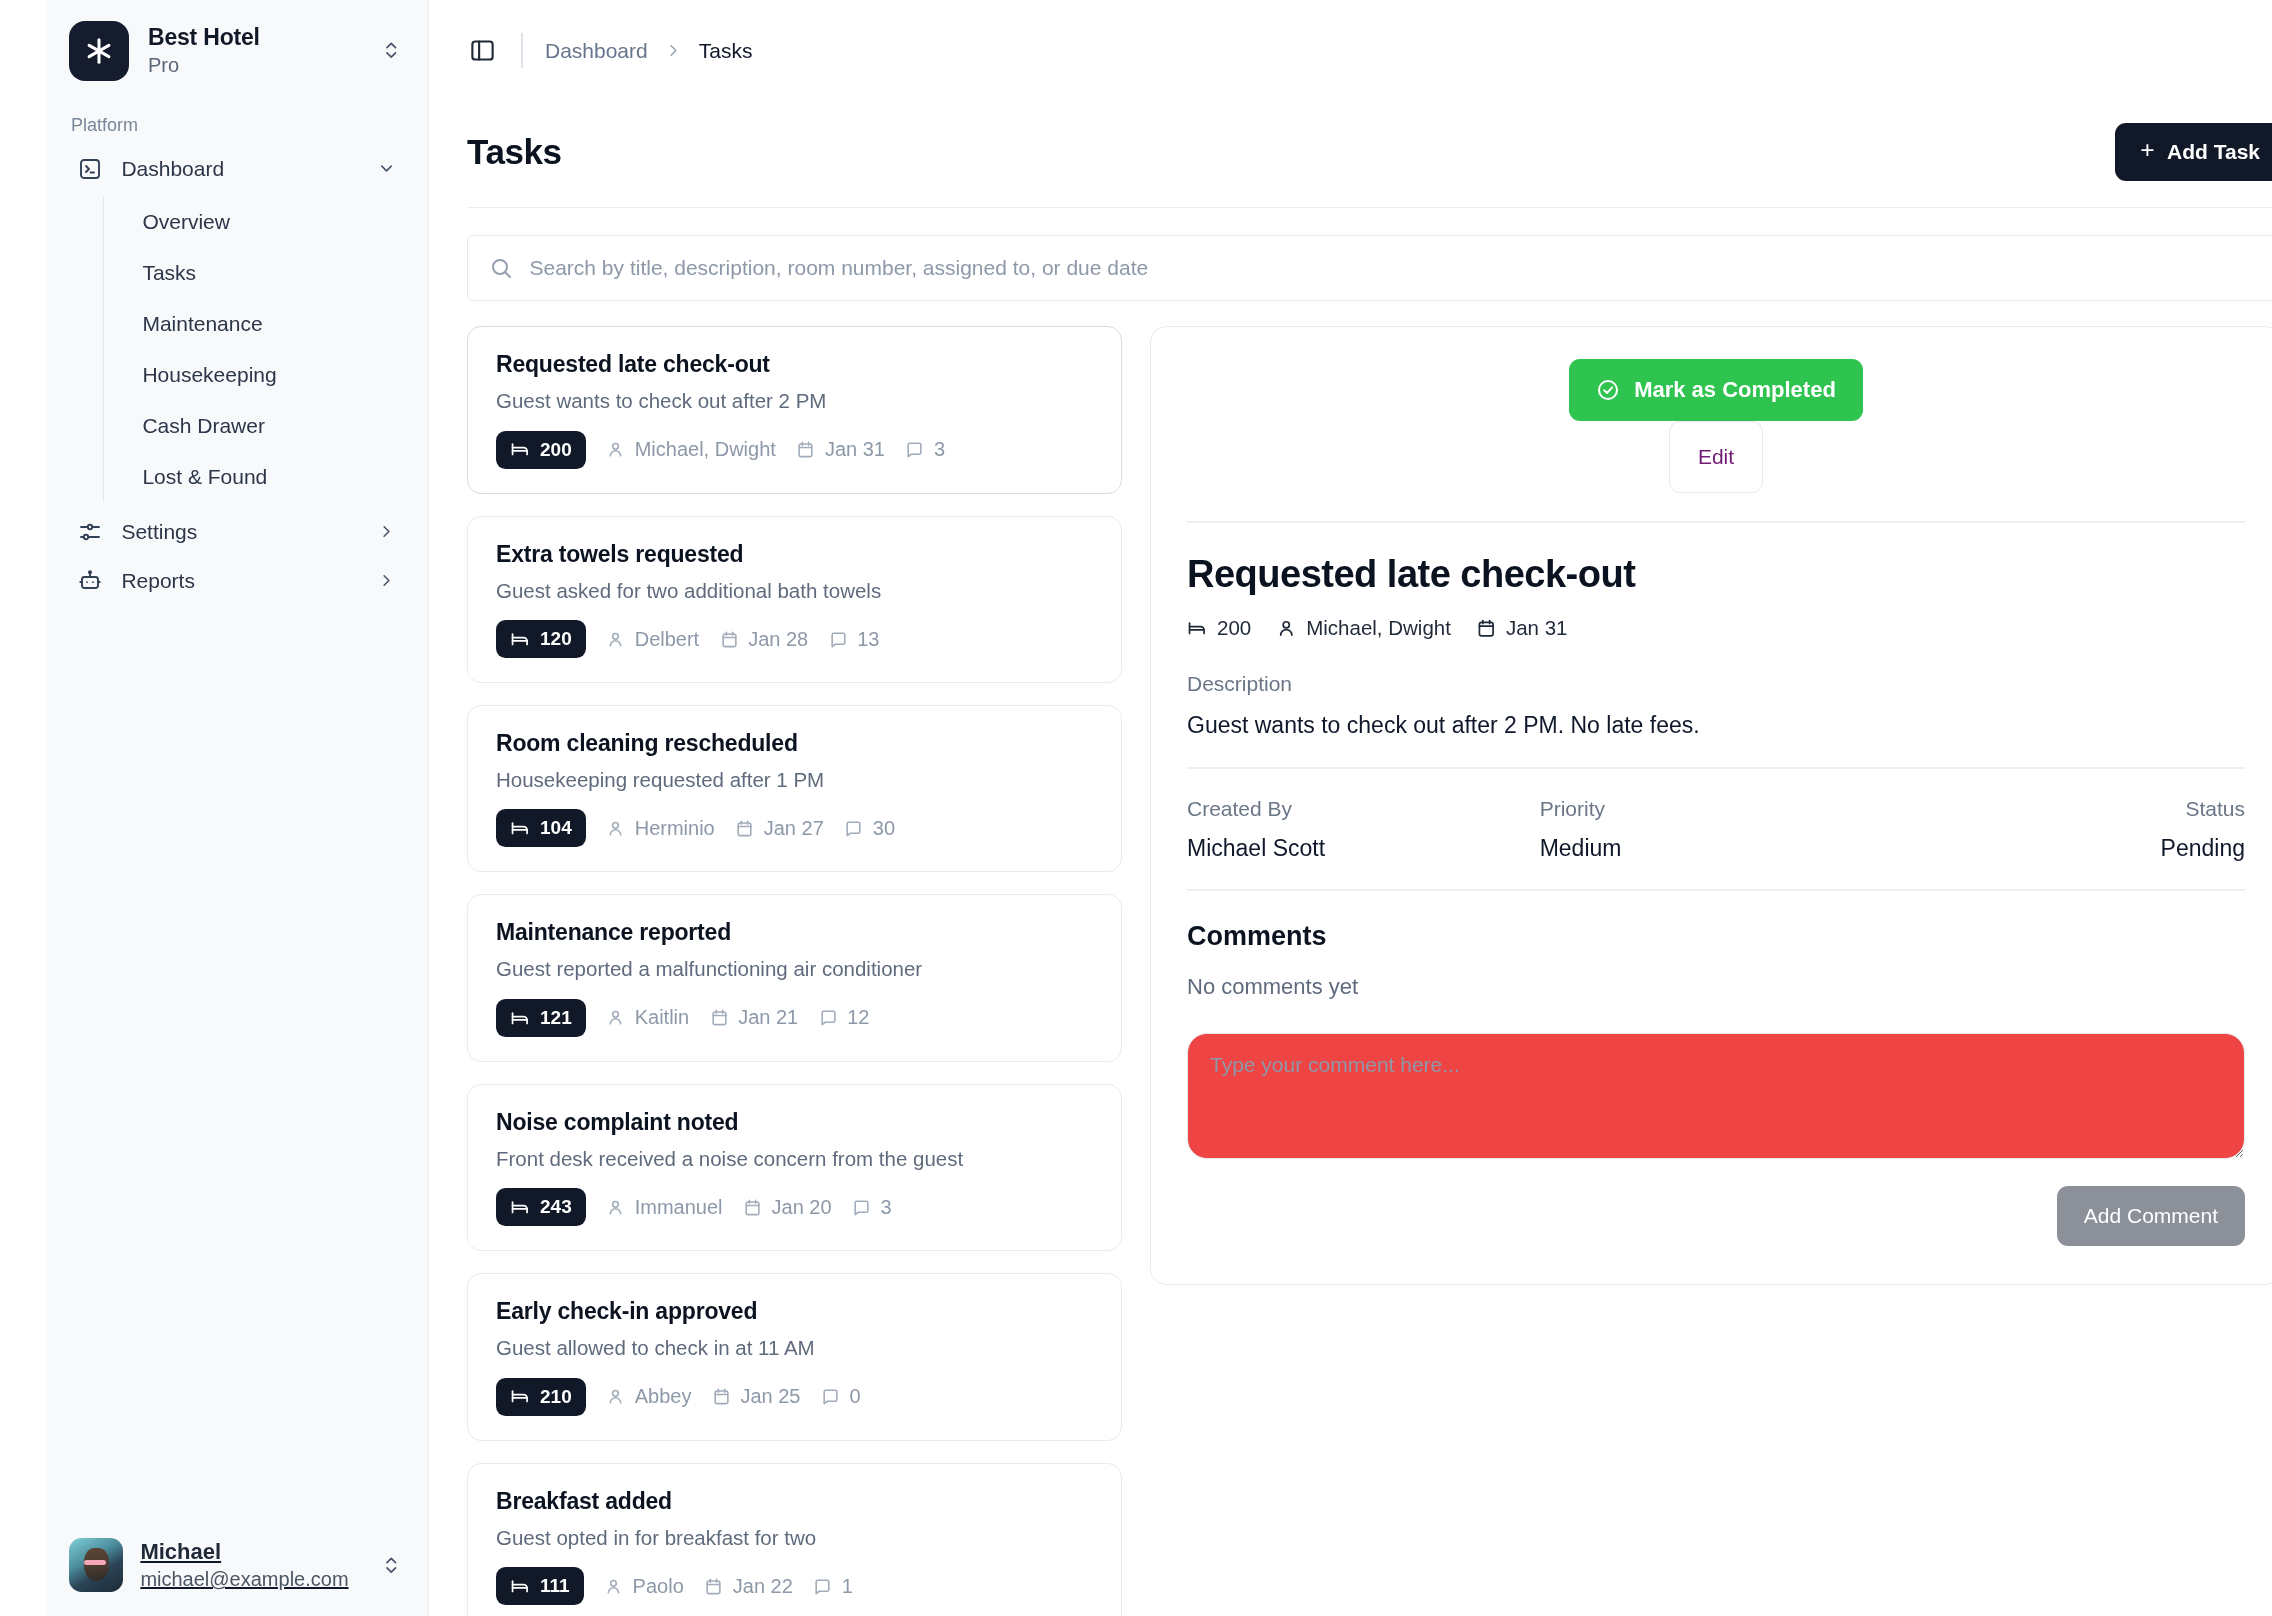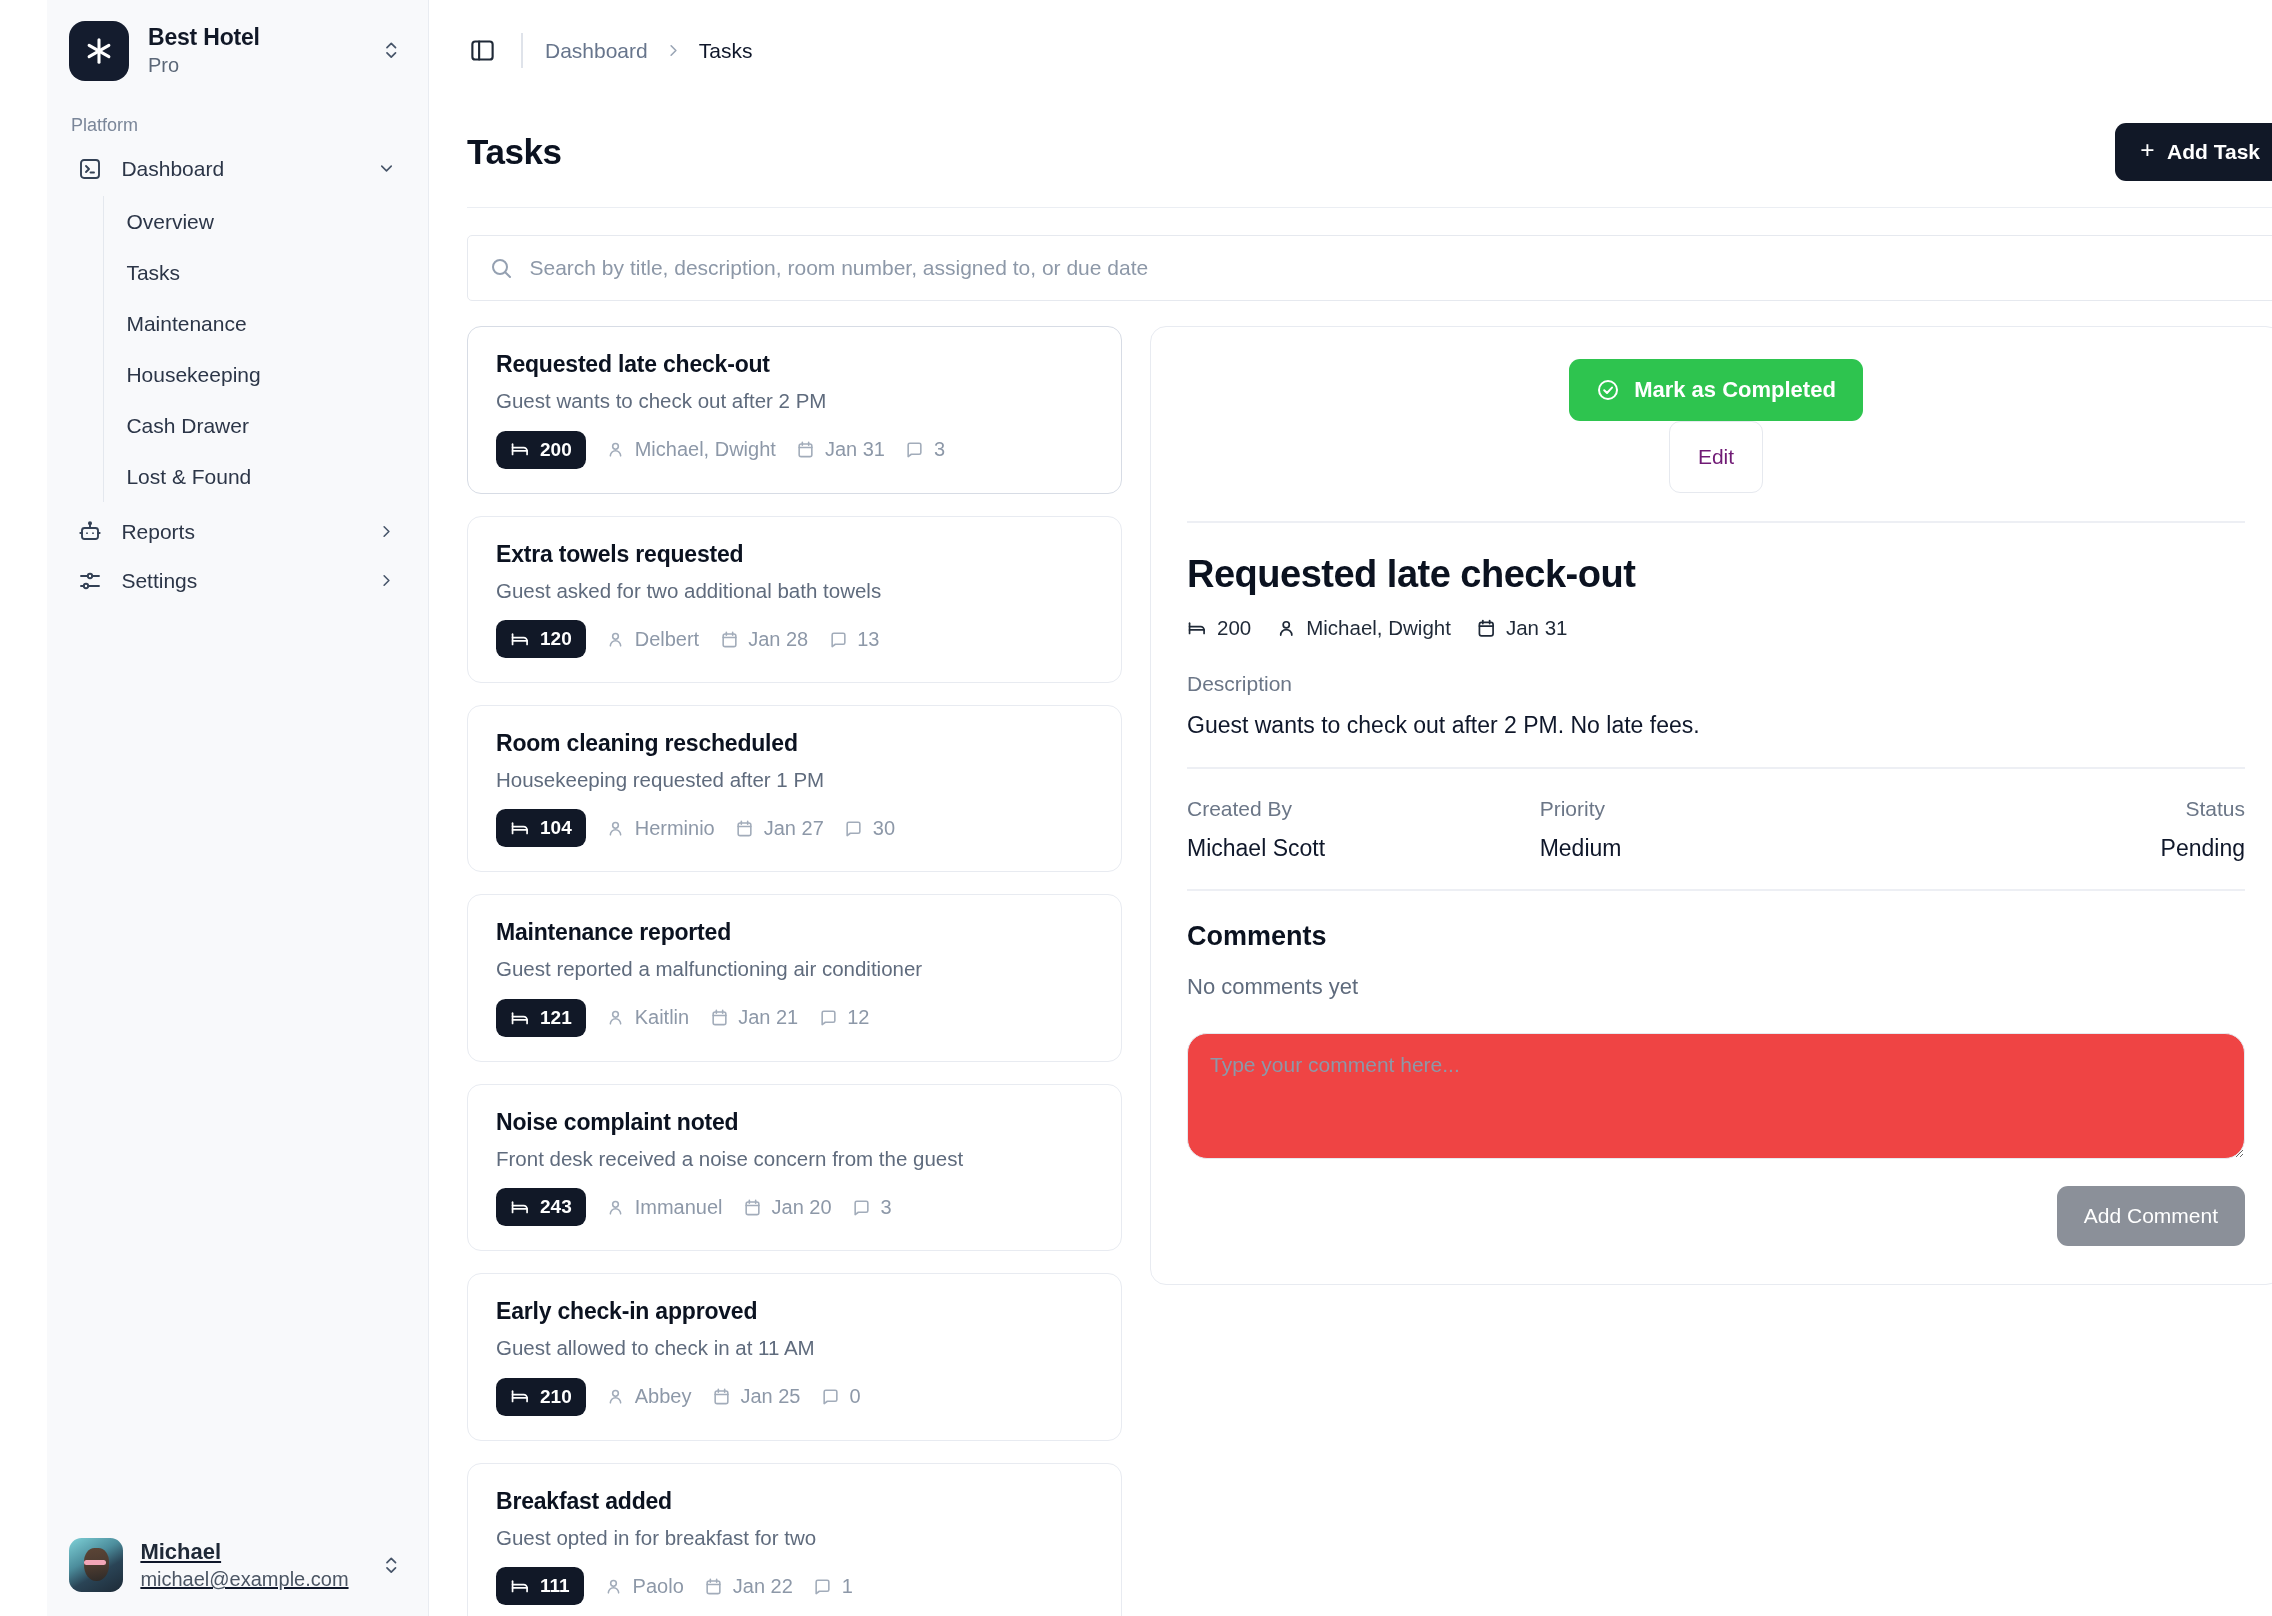--- a/index.html
+++ b/index.html
@@ -40,21 +40,21 @@
   }
   .nav { padding: 0 17.4px; }
   .nav-item {
     display: flex; align-items: center; gap: 17.4px;
     height: 49px; padding: 0 12.6px; border-radius: 9.5px;
     font-size: 21px; color: #2c3648; font-weight: 400;
   }
   .nav-item .nav-icon { width: 27px; height: 27px; display:flex; align-items:center; justify-content:center; color:#334155; flex: 0 0 27px;}
   .nav-item .nav-label { flex: 1; }
   .nav-item .nav-chev { width: 24px; display:flex; align-items:center; justify-content:center; color:#475569; }
-  .subnav { margin: 3.2px 0 4.7px 39px; border-left: 1.6px solid #e4e8ee; padding-left: 0; }
+  .subnav { margin: 3.2px 0 4.7px 39px; border-left: 1.6px solid #e4e8ee; padding-left: 16px; }
   .subnav-item {
     display: flex; align-items: center;
     height: 51px; padding-left: 22px;
     font-size: 21px; color: #2c3648;
   }
 
   .sidebar-spacer { flex: 1; }
   .user-box {
     display: flex; align-items: center; gap: 17.4px;
     padding: 17.4px 22px 24px 22px;
@@ -240,54 +240,54 @@
         </span>
       </div>
 
       <div class="subnav">
         <div class="subnav-item">Overview</div>
         <div class="subnav-item">Tasks</div>
         <div class="subnav-item">Maintenance</div>
         <div class="subnav-item">Housekeeping</div>
         <div class="subnav-item">Cash Drawer</div>
         <div class="subnav-item">Lost &amp; Found</div>
+      </div>
+
+      <div class="nav-item">
+        <span class="nav-icon">
+          <svg width="24" height="24" viewBox="0 0 24 24" fill="none" stroke="currentColor" stroke-width="1.9" stroke-linecap="round" stroke-linejoin="round">
+            <line x1="3" y1="7" x2="10" y2="7"></line>
+              <line x1="14" y1="7" x2="21" y2="7"></line>
+              <circle cx="12" cy="7" r="2.2"></circle>
+            <line x1="3" y1="17" x2="6" y2="17"></line>
+              <line x1="10" y1="17" x2="21" y2="17"></line>
+              <circle cx="8" cy="17" r="2.2"></circle>
+          </svg>
+        </span>
+        <span class="nav-label">Settings</span>
+        <span class="nav-chev">
+          <svg width="19" height="19" viewBox="0 0 24 24" fill="none" stroke="currentColor" stroke-width="2" stroke-linecap="round" stroke-linejoin="round">
+              <polyline points="9 6 15 12 9 18"></polyline>
+            </svg>
+        </span>
       </div>
 
       <div class="nav-item">
         <span class="nav-icon">
           <svg width="24" height="24" viewBox="0 0 24 24" fill="none" stroke="currentColor" stroke-width="1.9" stroke-linecap="round" stroke-linejoin="round">
             <rect x="4" y="8" width="16" height="11" rx="2.5"></rect>
               <line x1="12" y1="4" x2="12" y2="8"></line>
               <circle cx="12" cy="3.2" r="1.1"></circle>
             <line x1="2.3" y1="13" x2="4" y2="13"></line>
               <line x1="20" y1="13" x2="21.7" y2="13"></line>
             <circle cx="9" cy="13.2" r="0.9" fill="currentColor" stroke="none"></circle>
               <circle cx="15" cy="13.2" r="0.9" fill="currentColor" stroke="none"></circle>
           </svg>
         </span>
         <span class="nav-label">Reports</span>
-        <span class="nav-chev">
-          <svg width="19" height="19" viewBox="0 0 24 24" fill="none" stroke="currentColor" stroke-width="2" stroke-linecap="round" stroke-linejoin="round">
-              <polyline points="9 6 15 12 9 18"></polyline>
-            </svg>
-        </span>
-      </div>
-
-      <div class="nav-item">
-        <span class="nav-icon">
-          <svg width="24" height="24" viewBox="0 0 24 24" fill="none" stroke="currentColor" stroke-width="1.9" stroke-linecap="round" stroke-linejoin="round">
-            <line x1="3" y1="7" x2="10" y2="7"></line>
-              <line x1="14" y1="7" x2="21" y2="7"></line>
-              <circle cx="12" cy="7" r="2.2"></circle>
-            <line x1="3" y1="17" x2="6" y2="17"></line>
-              <line x1="10" y1="17" x2="21" y2="17"></line>
-              <circle cx="8" cy="17" r="2.2"></circle>
-          </svg>
-        </span>
-        <span class="nav-label">Settings</span>
         <span class="nav-chev">
           <svg width="19" height="19" viewBox="0 0 24 24" fill="none" stroke="currentColor" stroke-width="2" stroke-linecap="round" stroke-linejoin="round">
               <polyline points="9 6 15 12 9 18"></polyline>
             </svg>
         </span>
       </div>
 
     </nav>
 
     <div class="sidebar-spacer"></div>

